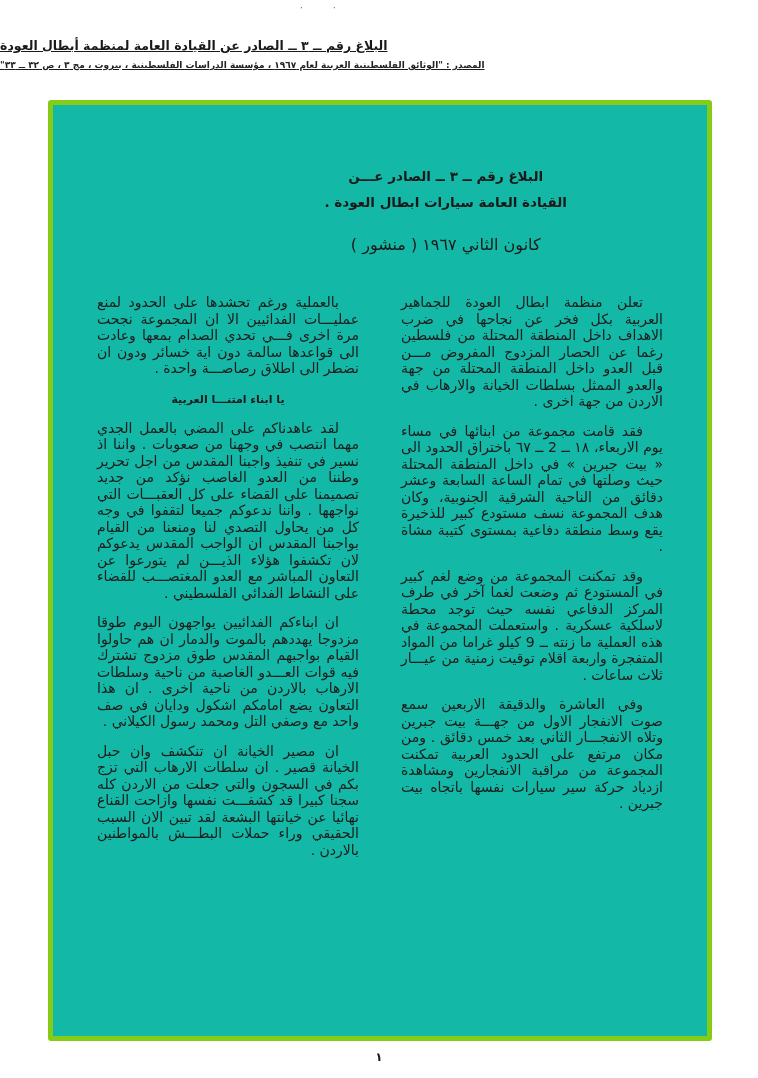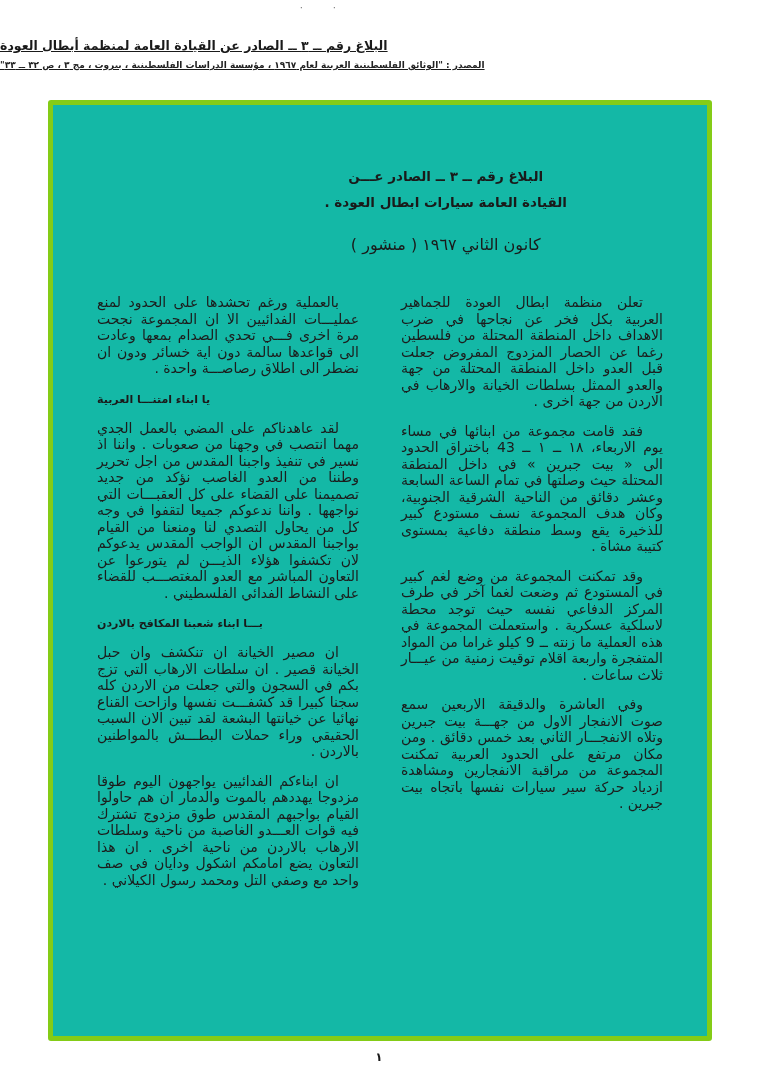--- a/index.html
+++ b/index.html
@@ -33,21 +33,21 @@
   .columns{
     display:flex; direction:rtl;
     margin:40px 44px 0 44px; gap:42px;
   }
   .col{ flex:1 1 0; min-width:0; direction:rtl; }
   .col p{
     font-size:14px; line-height:16.5px; text-align:justify;
     text-indent:20px; margin-bottom:13px; color:#1c1c1c;
   }
   .col h3{
-    font-size:11px; font-weight:bold; text-align:left;
+    font-size:11px; font-weight:bold; text-align:center;
     margin:16px 0 14px 0;
   }
   .page-number{
     position:absolute; bottom:14px; left:0; width:100%;
     text-align:center; font-size:12px; font-weight:bold;
   }
 </style>
 </head>
 <body>
 
@@ -63,33 +63,32 @@
 
     <div class="title-block">
       <div class="doc-title-line">البلاغ رقم ــ ٣ ــ الصادر عـــن</div>
       <div class="doc-title-line">القيادة العامة سيارات ابطال العودة .</div>
       <div class="doc-date">كانون الثاني ١٩٦٧ ( منشور )</div>
     </div>
 
     <div class="columns">
 
       <div class="col">
-        <p>تعلن منظمة ابطال العودة للجماهير العربية بكل فخر عن نجاحها في ضرب الاهداف داخل المنطقة المحتلة من فلسطين رغما عن الحصار المزدوج المفروض جعلت قبل العدو داخل المنطقة المحتلة من جهة والعدو الممثل بسلطات الخيانة والارهاب في الاردن من جهة اخرى .</p>
-        <p>فقد قامت مجموعة من ابنائها في مساء يوم الاربعاء، ١٨ ــ ١ ــ 43 باختراق الحدود الى « بيت جبرين » في داخل المنطقة المحتلة حيث وصلتها في تمام الساعة السابعة وعشر دقائق من الناحية الشرقية الجنوبية، وكان هدف المجموعة نسف مستودع كبير للذخيرة يقع وسط منطقة دفاعية بمستوى كتيبة مشاة .</p>
+        <p>تعلن منظمة ابطال العودة للجماهير العربية بكل فخر عن نجاحها في ضرب الاهداف داخل المنطقة المحتلة من فلسطين رغما عن الحصار المزدوج المفروض مـــن قبل العدو داخل المنطقة المحتلة من جهة والعدو الممثل بسلطات الخيانة والارهاب في الاردن من جهة اخرى .</p>
+        <p>فقد قامت مجموعة من ابنائها في مساء يوم الاربعاء، ١٨ ــ 2 ــ ٦٧ باختراق الحدود الى « بيت جبرين » في داخل المنطقة المحتلة حيث وصلتها في تمام الساعة السابعة وعشر دقائق من الناحية الشرقية الجنوبية، وكان هدف المجموعة نسف مستودع كبير للذخيرة يقع وسط منطقة دفاعية بمستوى كتيبة مشاة .</p>
         <p>وقد تمكنت المجموعة من وضع لغم كبير في المستودع ثم وضعت لغما آخر في طرف المركز الدفاعي نفسه حيث توجد محطة لاسلكية عسكرية . واستعملت المجموعة في هذه العملية ما زنته ــ 9 كيلو غراما من المواد المتفجرة واربعة اقلام توقيت زمنية من عيـــار ثلاث ساعات .</p>
         <p>وفي العاشرة والدقيقة الاربعين سمع صوت الانفجار الاول من جهـــة بيت جبرين وتلاه الانفجـــار الثاني بعد خمس دقائق . ومن مكان مرتفع على الحدود العربية تمكنت المجموعة من مراقبة الانفجارين ومشاهدة ازدياد حركة سير سيارات نفسها باتجاه بيت جبرين .</p>
       </div>
 
       <div class="col">
         <p>بالعملية ورغم تحشدها على الحدود لمنع عمليـــات الفدائيين الا ان المجموعة نجحت مرة اخرى فـــي تحدي الصدام بمعها وعادت الى قواعدها سالمة دون اية خسائر ودون ان نضطر الى اطلاق رصاصـــة واحدة .</p>
         <h3>يا ابناء امتنـــا العربية</h3>
         <p>لقد عاهدناكم على المضي بالعمل الجدي مهما انتصب في وجهنا من صعوبات . واننا اذ نسير في تنفيذ واجبنا المقدس من اجل تحرير وطننا من العدو الغاصب نؤكد من جديد تصميمنا على القضاء على كل العقبـــات التي نواجهها . واننا ندعوكم جميعا لتقفوا في وجه كل من يحاول التصدي لنا ومنعنا من القيام بواجبنا المقدس ان الواجب المقدس يدعوكم لان تكشفوا هؤلاء الذيـــن لم يتورعوا عن التعاون المباشر مع العدو المغتصـــب للقضاء على النشاط الفدائي الفلسطيني .</p>
-        <h3>بـــا ابناء شعبنا المكافح بالاردن</h3>
+        <p>ان ابناءكم الفدائيين يواجهون اليوم طوقا مزدوجا يهددهم بالموت والدمار ان هم حاولوا القيام بواجبهم المقدس طوق مزدوج تشترك فيه قوات العـــدو الغاصبة من ناحية وسلطات الارهاب بالاردن من ناحية اخرى . ان هذا التعاون يضع امامكم اشكول ودايان في صف واحد مع وصفي التل ومحمد رسول الكيلاني .</p>
         <p>ان مصير الخيانة ان تنكشف وان حبل الخيانة قصير . ان سلطات الارهاب التي تزج بكم في السجون والتي جعلت من الاردن كله سجنا كبيرا قد كشفـــت نفسها وازاحت القناع نهائيا عن خيانتها البشعة لقد تبين الان السبب الحقيقي وراء حملات البطـــش بالمواطنين بالاردن .</p>
-        <p>ان ابناءكم الفدائيين يواجهون اليوم طوقا مزدوجا يهددهم بالموت والدمار ان هم حاولوا القيام بواجبهم المقدس طوق مزدوج تشترك فيه قوات العـــدو الغاصبة من ناحية وسلطات الارهاب بالاردن من ناحية اخرى . ان هذا التعاون يضع امامكم اشكول ودايان في صف واحد مع وصفي التل ومحمد رسول الكيلاني .</p>
       </div>
 
     </div>
 
   </div>
 </div>
 
 <div class="page-number">١</div>
 
 </body></html>

